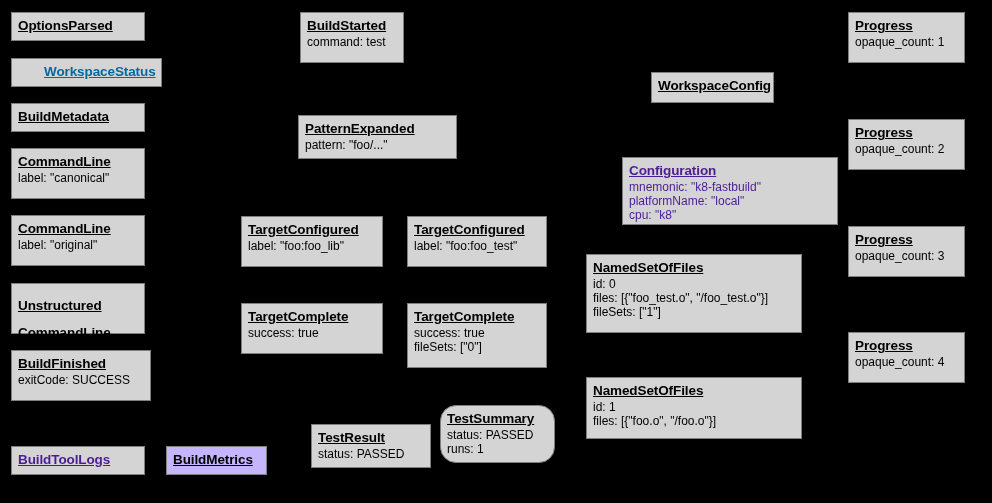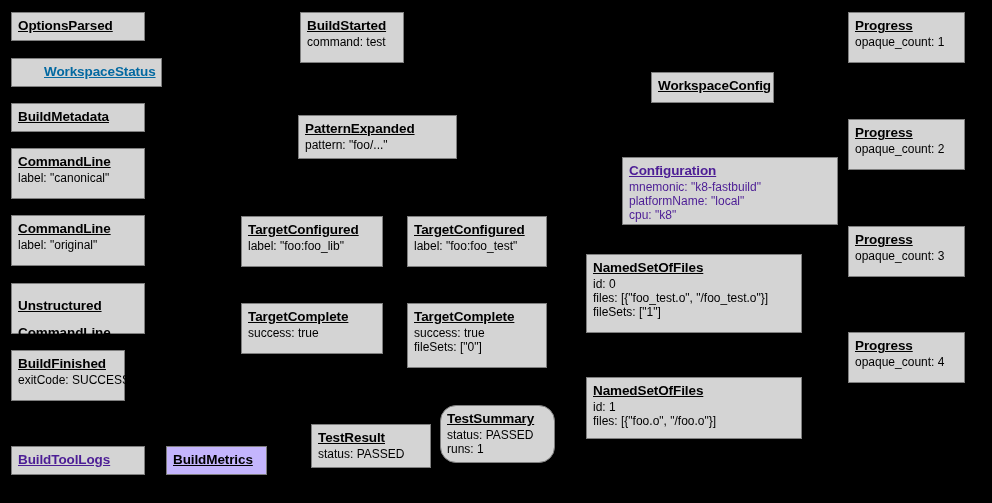--- a/index.html
+++ b/index.html
@@ -54,21 +54,21 @@
 <div id="canvas" style="background: rgb(0, 0, 0);">
     <div class="node" style="left: 11px; top: 12px; width: 134px; height: 29px; background: rgb(212, 212, 212); border-color: rgb(127, 127, 127); color: rgb(0, 0, 0);"><span class="node-title">OptionsParsed</span></div>
     <div class="node" style="left: 11px; top: 58px; width: 151px; height: 29px; background: rgb(212, 212, 212); border-color: rgb(127, 127, 127); color: #0369a1; padding-left: 32px;"><span class="node-title">WorkspaceStatus</span></div>
     <div class="node" style="left: 11px; top: 103px; width: 134px; height: 29px; background: rgb(212, 212, 212); border-color: rgb(127, 127, 127); color: rgb(0, 0, 0);"><span class="node-title">BuildMetadata</span></div>
     <div class="node" style="left: 11px; top: 148px; width: 134px; height: 51px; background: rgb(212, 212, 212); border-color: rgb(127, 127, 127); color: rgb(0, 0, 0);"><span class="node-title">CommandLine</span><div class="node-attrs"><div class="attr-line">label: "canonical"</div></div></div>
     <div class="node" style="left: 11px; top: 215px; width: 134px; height: 51px; background: rgb(212, 212, 212); border-color: rgb(127, 127, 127); color: rgb(0, 0, 0);"><span class="node-title">CommandLine</span><div class="node-attrs"><div class="attr-line">label: "original"</div></div></div>
     <div class="node" style="left: 11px; top: 283px; width: 134px; height: 51px; background: rgb(212, 212, 212); border-color: rgb(127, 127, 127); color: rgb(0, 0, 0);">
       <span class="node-title two-line">Unstructured</span>
       <span class="node-title two-line">CommandLine</span>
     </div>
-    <div class="node" style="left: 11px; top: 350px; width: 114px; height: 51px; background: rgb(212, 212, 212); border-color: rgb(127, 127, 127); color: rgb(0, 0, 0);"><span class="node-title">BuildFinished</span><div class="node-attrs"><div class="attr-line">exitCode: SUCCESS</div></div></div>
+    <div class="node" style="left: 11px; top: 350px; width: 140px; height: 51px; background: rgb(212, 212, 212); border-color: rgb(127, 127, 127); color: rgb(0, 0, 0);"><span class="node-title">BuildFinished</span><div class="node-attrs"><div class="attr-line">exitCode: SUCCESS</div></div></div>
     <div class="node" style="left: 11px; top: 446px; width: 134px; height: 29px; background: rgb(212, 212, 212); border-color: rgb(127, 127, 127); color: #4c1d95;"><span class="node-title">BuildToolLogs</span></div>
     <div class="node" style="left: 166px; top: 446px; width: 101px; height: 29px; background: #c4b5fd; border-color: rgb(127, 127, 127); color: rgb(0, 0, 0);"><span class="node-title">BuildMetrics</span></div>
     <div class="node" style="left: 300px; top: 12px; width: 104px; height: 51px; background: rgb(212, 212, 212); border-color: rgb(127, 127, 127); color: rgb(0, 0, 0);"><span class="node-title">BuildStarted</span><div class="node-attrs"><div class="attr-line">command: test</div></div></div>
     <div class="node" style="left: 298px; top: 115px; width: 159px; height: 44px; background: rgb(212, 212, 212); border-color: rgb(127, 127, 127); color: rgb(0, 0, 0);"><span class="node-title">PatternExpanded</span><div class="node-attrs"><div class="attr-line">pattern: "foo/..."</div></div></div>
     <div class="node" style="left: 241px; top: 216px; width: 142px; height: 51px; background: rgb(212, 212, 212); border-color: rgb(127, 127, 127); color: rgb(0, 0, 0);"><span class="node-title">TargetConfigured</span><div class="node-attrs"><div class="attr-line">label: "foo:foo_lib"</div></div></div>
     <div class="node" style="left: 407px; top: 216px; width: 140px; height: 51px; background: rgb(212, 212, 212); border-color: rgb(127, 127, 127); color: rgb(0, 0, 0);"><span class="node-title">TargetConfigured</span><div class="node-attrs"><div class="attr-line">label: "foo:foo_test"</div></div></div>
     <div class="node" style="left: 241px; top: 303px; width: 142px; height: 51px; background: rgb(212, 212, 212); border-color: rgb(127, 127, 127); color: rgb(0, 0, 0);"><span class="node-title">TargetComplete</span><div class="node-attrs"><div class="attr-line">success: true</div></div></div>
     <div class="node" style="left: 407px; top: 303px; width: 140px; height: 65px; background: rgb(212, 212, 212); border-color: rgb(127, 127, 127); color: rgb(0, 0, 0);"><span class="node-title">TargetComplete</span><div class="node-attrs"><div class="attr-line">success: true</div><div class="attr-line">fileSets: ["0"]</div></div></div>
     <div class="node" style="left: 311px; top: 424px; width: 120px; height: 44px; background: rgb(212, 212, 212); border-color: rgb(127, 127, 127); color: rgb(0, 0, 0);"><span class="node-title">TestResult</span><div class="node-attrs"><div class="attr-line">status: PASSED</div></div></div>
     <div class="node" style="left: 440px; top: 405px; width: 115px; height: 58px; background: rgb(212, 212, 212); border-color: rgb(127, 127, 127); color: rgb(0, 0, 0); border-radius: 16px;"><span class="node-title">TestSummary</span><div class="node-attrs"><div class="attr-line">status: PASSED</div><div class="attr-line">runs: 1</div></div></div>

